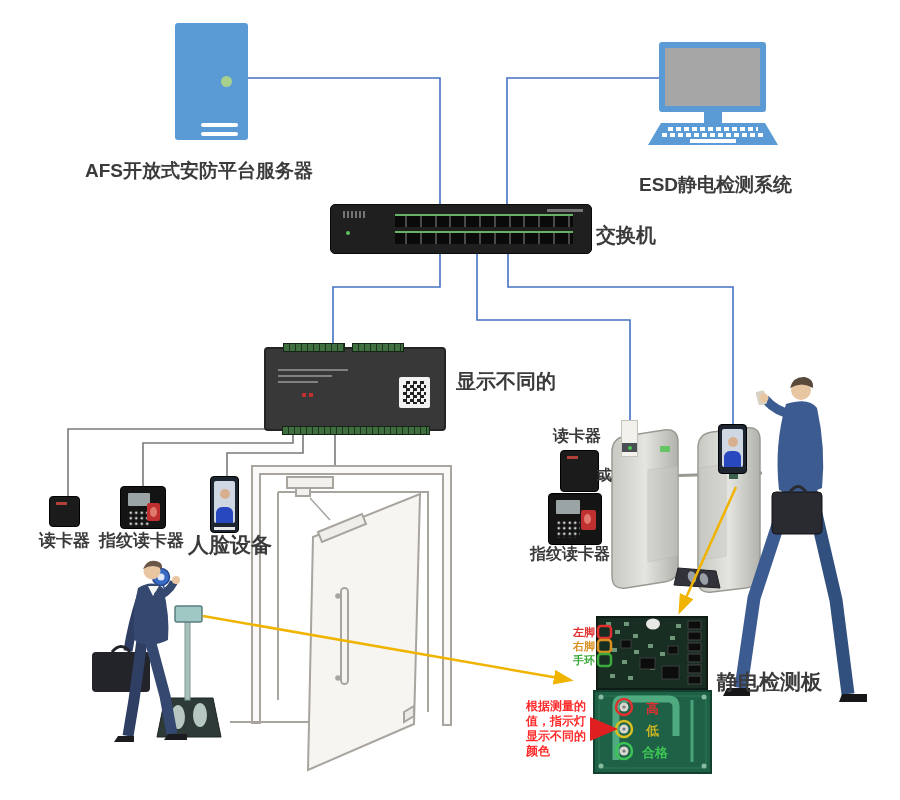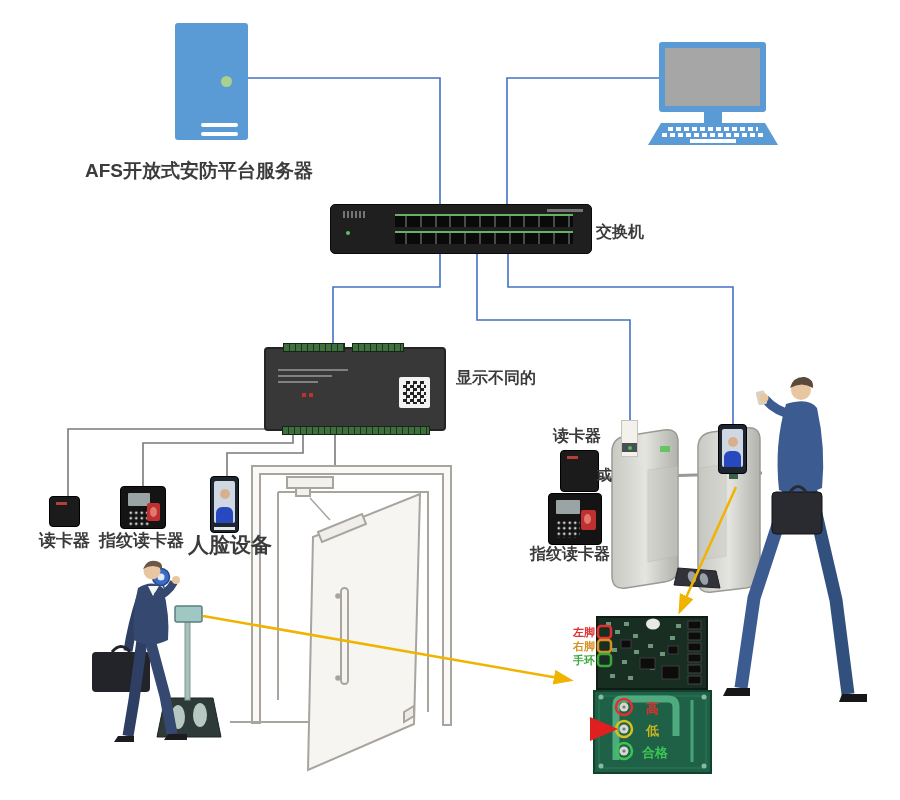--- a/index.html
+++ b/index.html
@@ -2,21 +2,21 @@
 <html><head>
 <meta charset="utf-8">
 <style>
   html,body{margin:0;padding:0;background:#ffffff;}
   body{font-family:"Liberation Sans","DejaVu Sans",sans-serif;}
   #stage{position:relative;width:900px;height:800px;background:#ffffff;overflow:hidden;}
   .abs{position:absolute;}
   svg.layer{position:absolute;left:0;top:0;width:900px;height:800px;}
   .lbl{position:absolute;font-weight:bold;color:#3b3b3b;white-space:nowrap;}
   .lbl-lg{font-size:19px;}
-  .lbl-xl{font-size:16px;}
+  .lbl-xl{font-size:20px;}
   .lbl-xxl{font-size:21px;}
   .lbl-md{font-size:16px;}
   
   .server{left:175px;top:23px;width:73px;height:117px;background:#5b9bd5;border-radius:3px;}
   .server .dot{position:absolute;right:16px;top:53px;width:11px;height:11px;border-radius:50%;background:#a9d18e;}
   .server .bar{position:absolute;left:26px;width:37px;height:4px;background:#fff;border-radius:2px;}
   
   .monitor{left:659px;top:42px;width:107px;height:70px;background:#a6a6a6;border:6px solid #5b9bd5;border-radius:3px;box-sizing:border-box;}
   .mon-stand{left:704px;top:112px;width:18px;height:12px;background:#5b9bd5;}
   .mon-kbd{left:648px;top:123px;width:130px;height:22px;background:#5b9bd5;clip-path:polygon(10% 0,90% 0,100% 100%,0 100%);}
@@ -312,23 +312,31 @@
     <div class="dot"></div>
   </div>
   <div class="abs facedev" style="left:718px;top:424px;width:29px;height:50px">
     <div class="scr" style="height:38px">
       <div class="head"></div>
       <div class="body"></div>
     </div>
   </div>
 
   <div class="lbl lbl-lg" style="left:85px;top:158px">AFS开放式安防平台服务器</div>
+  <div class="lbl lbl-lg" style="left:639px;top:172px">ESD静电检测系统</div>
   <div class="lbl lbl-xl" style="left:596px;top:222px">交换机</div>
   <div class="lbl lbl-xl" style="left:456px;top:368px">显示不同的</div>
   <div class="lbl" style="left:39px;top:529px;font-size:17px">读卡器</div>
   <div class="lbl" style="left:99px;top:529px;font-size:17px">指纹读卡器</div>
   <div class="lbl" style="left:188px;top:531px;font-size:21px">人脸设备</div>
   <div class="lbl lbl-md" style="left:553px;top:426px">读卡器</div>
   <div class="lbl" style="left:597px;top:466px;font-size:15px">或</div>
   <div class="lbl lbl-md" style="left:530px;top:544px">指纹读卡器</div>
-
+  <div class="lbl lbl-xxl" style="left:717px;top:668px">静电检测板</div>
+
+  <div class="abs note">
+    <div>根据测量的</div>
+    <div>值，指示灯</div>
+    <div>显示不同的</div>
+    <div>颜色</div>
+  </div>
 
 </div>
 
 </body></html>

